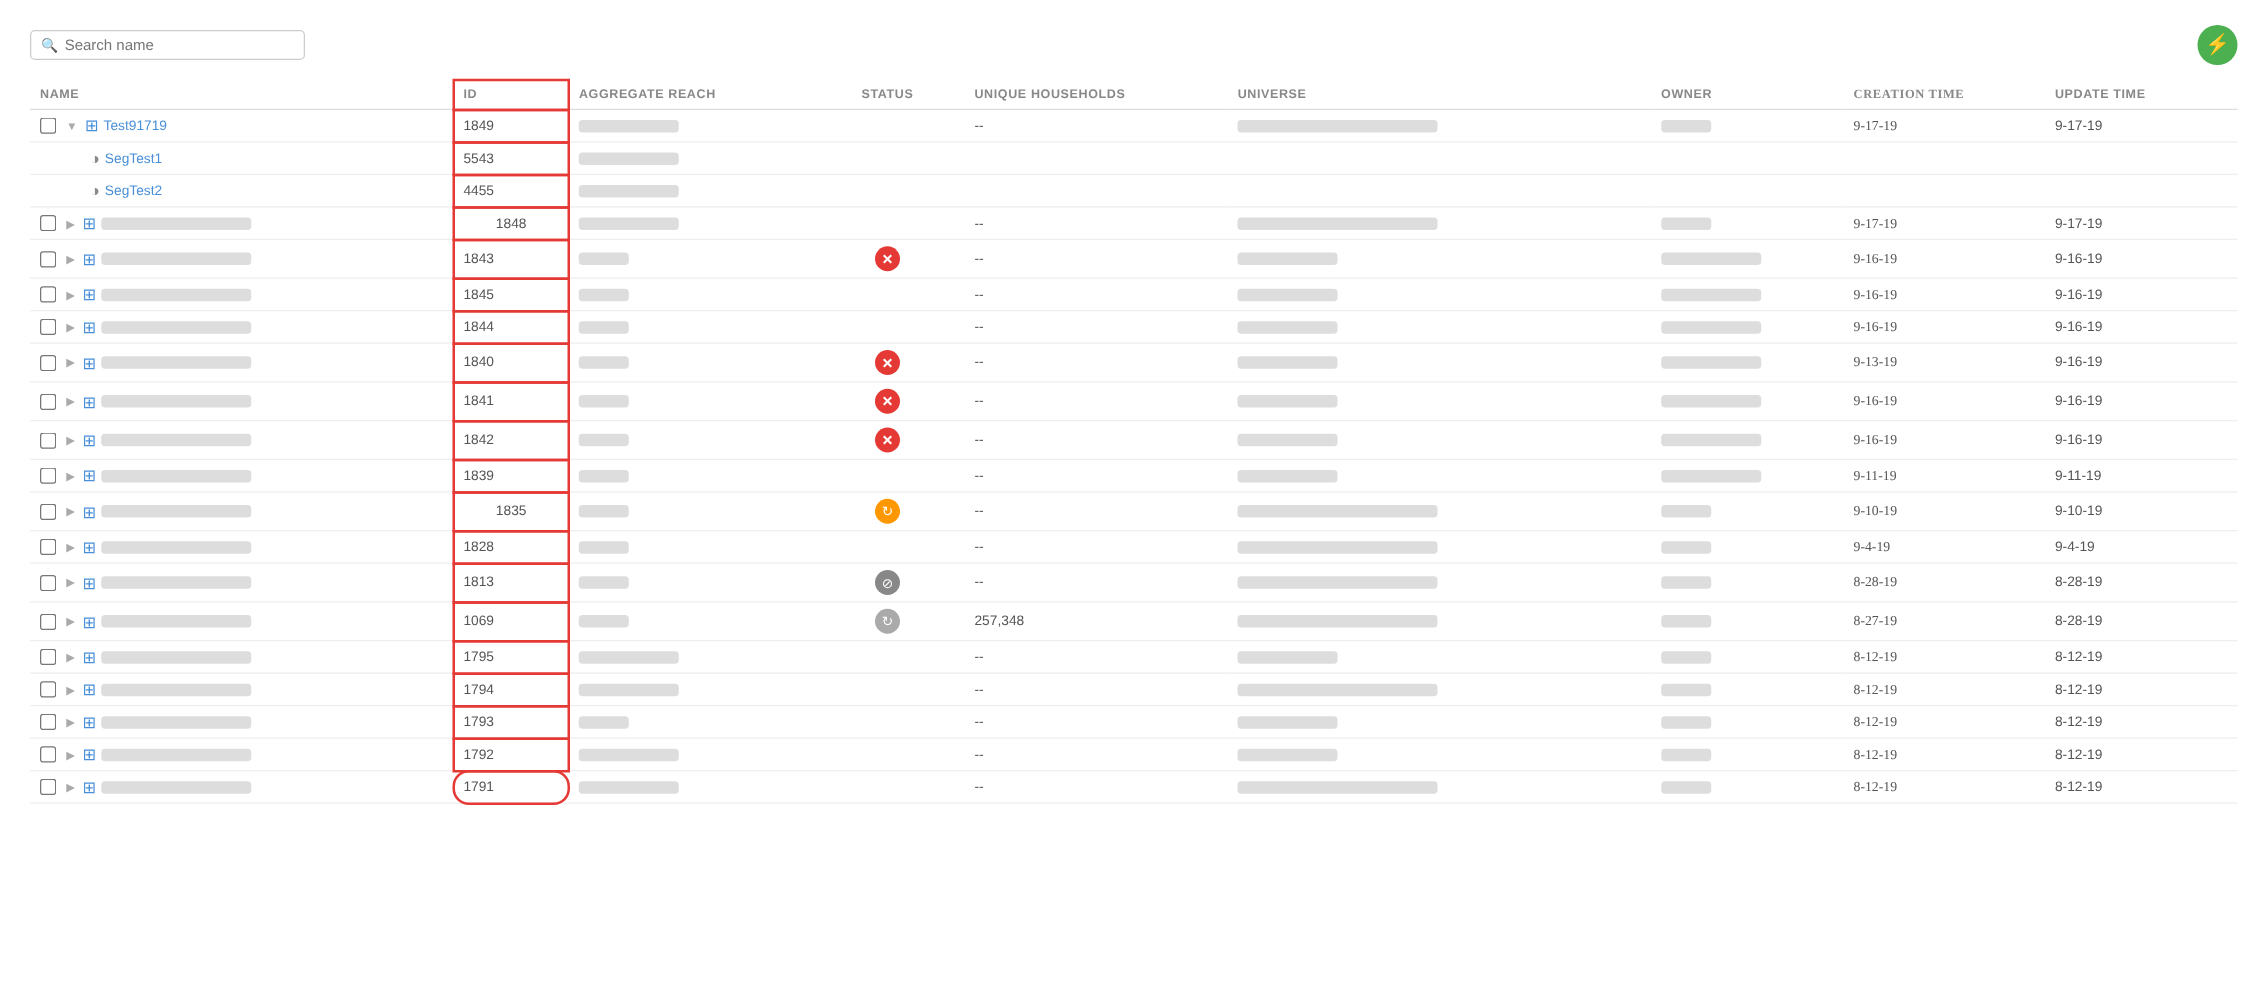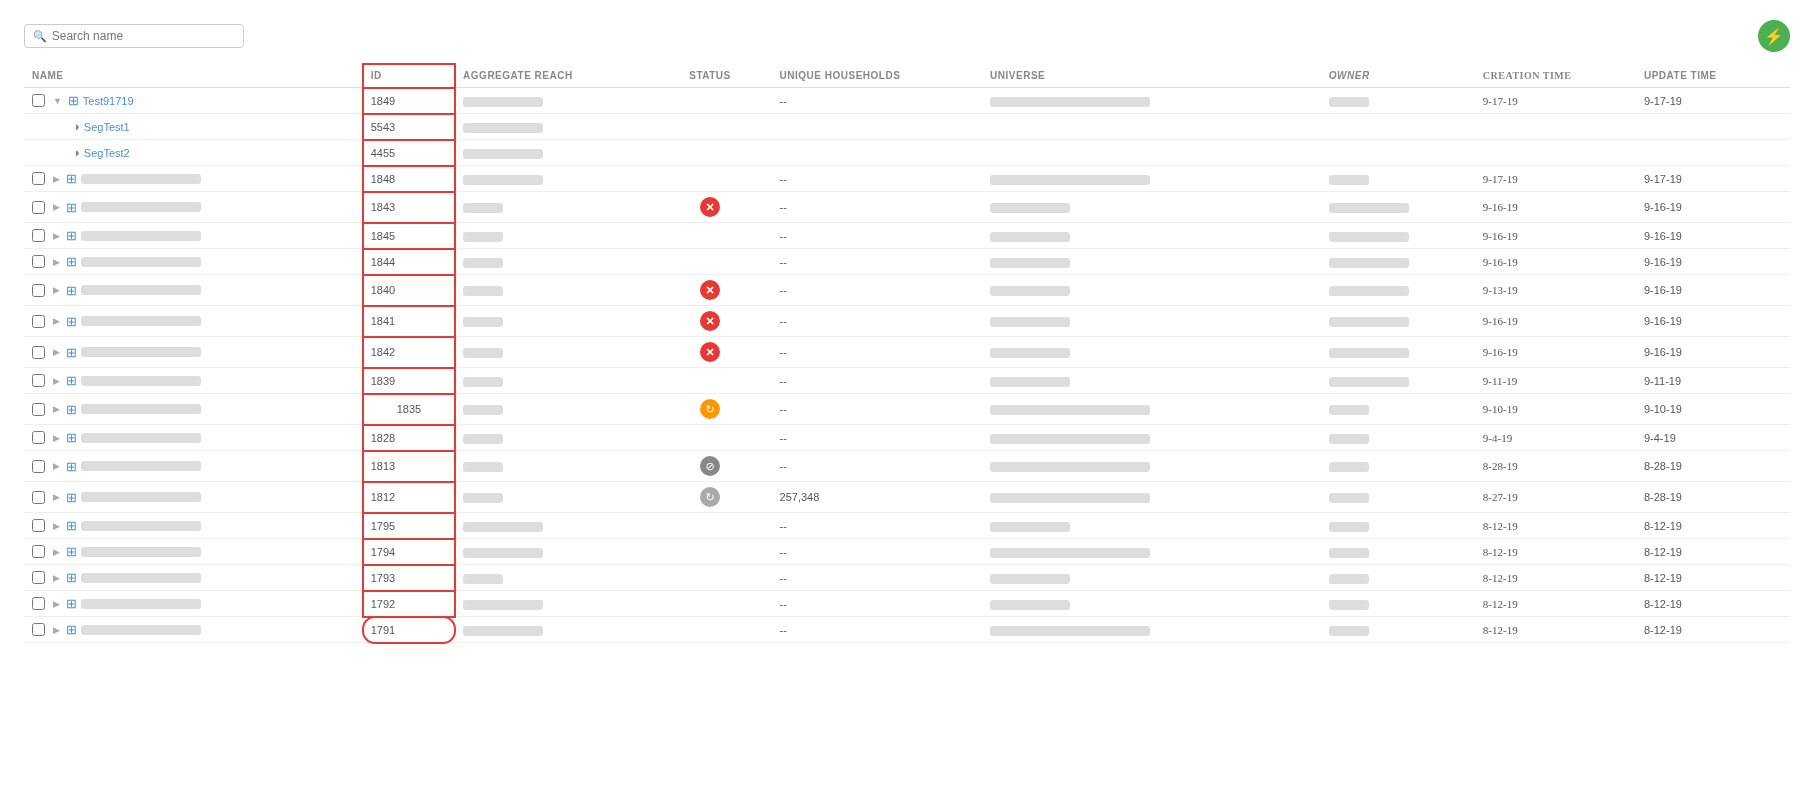--- a/index.html
+++ b/index.html
@@ -22,21 +22,21 @@
     thead th { text-align: left; padding: 6px 8px; font-size: 10px; font-weight: bold; color: #888; letter-spacing: 0.5px; white-space: nowrap; }
     tbody tr { border-bottom: 1px solid #eee; }
     tbody td { padding: 5px 8px; color: #555; white-space: nowrap; }
 
     .col-name { width: 220px; }
     .col-id { width: 60px; background: #fff; }
     .col-reach { width: 100px; }
     .col-status { width: 80px; text-align: center; }
     .col-households { width: 130px; }
     .col-universe { width: 220px; }
-    .col-owner { width: 100px; font-style: italic; }
+    .col-owner { width: 100px; }
     .col-creation { width: 100px; font-family: Liberation Serif, serif; }
     .col-update { width: 100px; }
 
     .name-cell { display: flex; align-items: center; gap: 4px; }
     .expand-btn { cursor: pointer; color: #aaa; font-size: 9px; margin-right: 2px; }
     .blurred-sm { color: #bbb; background: #ddd; border-radius: 3px; display: inline-block; min-width: 40px; height: 10px; vertical-align: middle; }
     .blurred-md { color: #bbb; background: #ddd; border-radius: 3px; display: inline-block; min-width: 80px; height: 10px; vertical-align: middle; }
     .blurred-lg { color: #bbb; background: #ddd; border-radius: 3px; display: inline-block; min-width: 120px; height: 10px; vertical-align: middle; }
     .blurred-xl { color: #bbb; background: #ddd; border-radius: 3px; display: inline-block; min-width: 160px; height: 10px; vertical-align: middle; }
 
@@ -127,21 +127,21 @@
         </tr>
         <tr>
           <td class="col-name">
             <div class="name-cell" style="padding-left: 0px;">
               <input type="checkbox" style="margin-right: 4px;">
               <span class="expand-btn">▶</span>
               <span style="color: rgb(74, 144, 217); font-size: 13px;">⊞</span>
               <span class="blurred-lg"></span>
             </div>
           </td>
-          <td class="col-id" style="outline: rgb(229, 57, 53) solid 2.5px; outline-offset: -1px;">1848</td>
+          <td class="col-id" style="outline: rgb(229, 57, 53) solid 2.5px; outline-offset: -1px; text-align: center;">1848</td>
           <td class="col-reach"><span class="blurred-md"></span></td>
           <td class="col-status status-cell"></td>
           <td class="col-households">--</td>
           <td class="col-universe"><span class="blurred-xl"></span></td>
           <td class="col-owner"><span class="blurred-sm"></span></td>
           <td class="col-creation">9-17-19</td>
           <td class="col-update">9-17-19</td>
         </tr>
         <tr>
           <td class="col-name">
@@ -325,21 +325,21 @@
         </tr>
         <tr>
           <td class="col-name">
             <div class="name-cell" style="padding-left: 0px;">
               <input type="checkbox" style="margin-right: 4px;">
               <span class="expand-btn">▶</span>
               <span style="color: rgb(74, 144, 217); font-size: 13px;">⊞</span>
               <span class="blurred-lg"></span>
             </div>
           </td>
-          <td class="col-id" style="outline: rgb(229, 57, 53) solid 2.5px; outline-offset: -1px;">1812</td>
+          <td class="col-id" style="outline: rgb(229, 57, 53) solid 2.5px; outline-offset: -1px;">1069</td>
           <td class="col-reach"><span class="blurred-sm"></span></td>
           <td class="col-status status-cell"><span class="status-disabled" style="background: rgb(170, 170, 170);">↻</span></td>
           <td class="col-households">257,348</td>
           <td class="col-universe"><span class="blurred-xl"></span></td>
           <td class="col-owner"><span class="blurred-sm"></span></td>
           <td class="col-creation">8-27-19</td>
           <td class="col-update">8-28-19</td>
         </tr>
         <tr>
           <td class="col-name">

